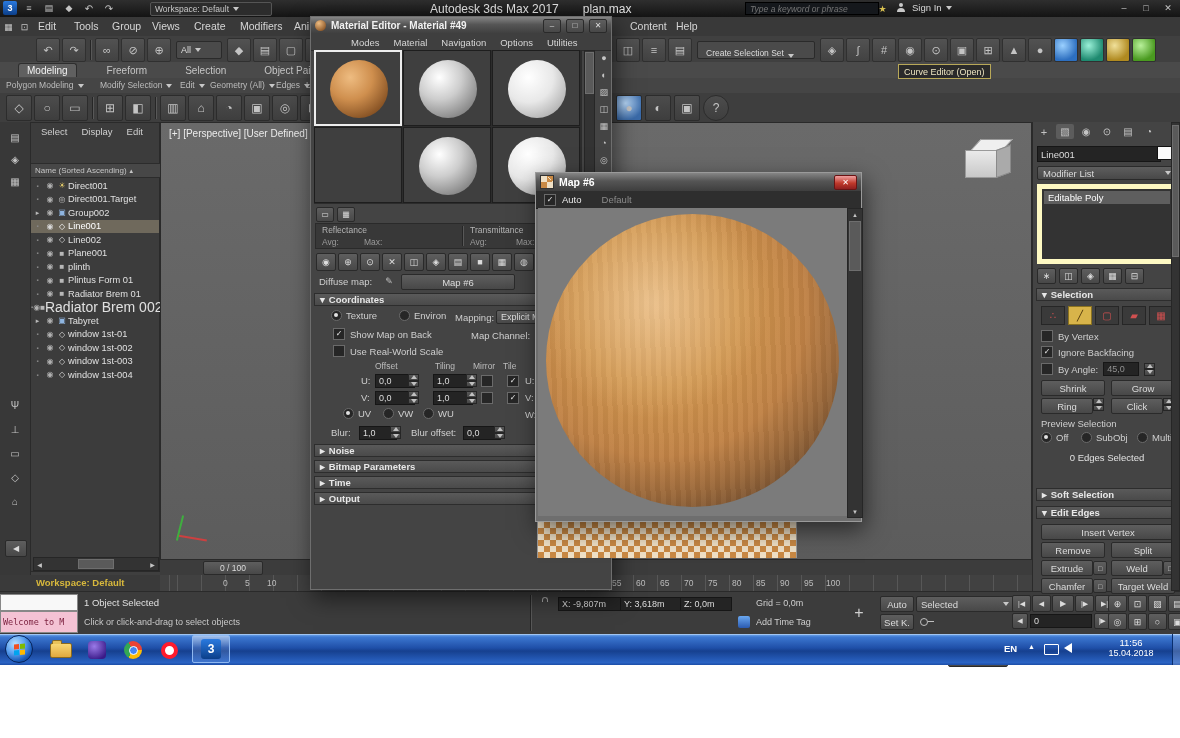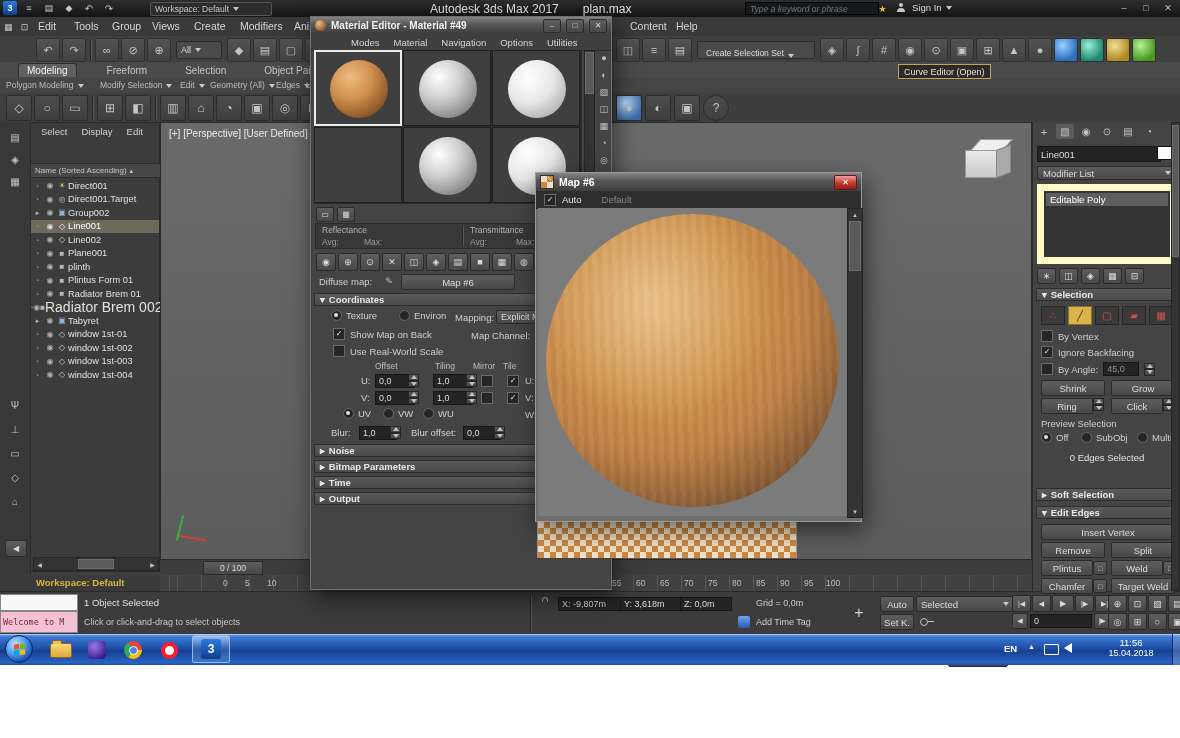--- a/index.html
+++ b/index.html
@@ -402,21 +402,21 @@
         <span class="ib" style="width:18px;height:15px;font-size:10px;">◉</span>
         <span class="ib" style="width:18px;height:15px;font-size:10px;">⊙</span>
         <span class="ib" style="width:18px;height:15px;font-size:10px;">▤</span>
         <span class="ib" style="width:18px;height:15px;font-size:10px;">◔</span>
       </div>
       <div class="abs fld" style="left:4px;top:24px;width:116px;height:14px;font-size:9.5px;">Line001</div>
       <div class="abs" style="left:124px;top:24px;width:16px;height:14px;background:#fbfbfb;border:1px solid #111;box-sizing:border-box;"></div>
       <div class="abs btn caret" style="left:4px;top:44px;width:140px;height:14px;justify-content:space-between;padding:0 5px;box-sizing:border-box;">
           <span>Modifier List</span>
         </div>
-      <div class="abs" style="left:4px;top:62px;width:140px;height:80px;background:#333;border:7px solid #fef9c3;box-sizing:border-box;">
+      <div class="abs" style="left:4px;top:62px;width:140px;height:80px;background:#333;border:5px solid #fef9c3;box-sizing:border-box;">
         <div class="row" style="margin:2px;height:13px;background:#5e5e5e;padding-left:4px;font-size:9.5px;color:#fff;">
             <span>Editable Poly</span>
           </div>
       </div>
       <div class="abs row" style="left:4px;top:146px;gap:3px;">
         <span class="btn" style="width:17px;height:14px;font-size:9px;">∗</span>
         <span class="btn" style="width:17px;height:14px;font-size:9px;">◫</span>
         <span class="btn" style="width:17px;height:14px;font-size:9px;">◈</span>
         <span class="btn" style="width:17px;height:14px;font-size:9px;">▦</span>
         <span class="btn" style="width:17px;height:14px;font-size:9px;">⊟</span>
@@ -479,21 +479,21 @@
           <span>▸</span>
           <span>Soft Selection</span>
         </div>
       <div class="abs roll" style="left:3px;top:384px;width:142px;height:13px;box-sizing:border-box;">
           <span>▾</span>
           <span>Edit Edges</span>
         </div>
       <div class="abs btn" style="left:8px;top:402px;width:132px;height:14px;">Insert Vertex</div>
       <div class="abs btn" style="left:8px;top:420px;width:62px;height:14px;">Remove</div>
       <div class="abs btn" style="left:78px;top:420px;width:62px;height:14px;">Split</div>
-      <div class="abs btn" style="left:8px;top:438px;width:50px;height:14px;">Plintus</div>
+      <div class="abs btn" style="left:8px;top:438px;width:50px;height:14px;">Extrude</div>
       <span class="abs btn" style="left:60px;top:439px;width:12px;height:12px;font-size:7px;">□</span>
       <div class="abs btn" style="left:78px;top:438px;width:50px;height:14px;">Weld</div>
       <span class="abs btn" style="left:130px;top:439px;width:12px;height:12px;font-size:7px;">□</span>
       <div class="abs btn" style="left:8px;top:456px;width:50px;height:14px;">Chamfer</div>
       <span class="abs btn" style="left:60px;top:457px;width:12px;height:12px;font-size:7px;">□</span>
       <div class="abs btn" style="left:78px;top:456px;width:62px;height:14px;">Target Weld</div>
       <div class="abs scroll" style="right:0;top:0;width:7px;height:467px;">
           <div class="thumb" style="width:5px;height:130px;margin:2px auto;"></div>
         </div>
     </div>

